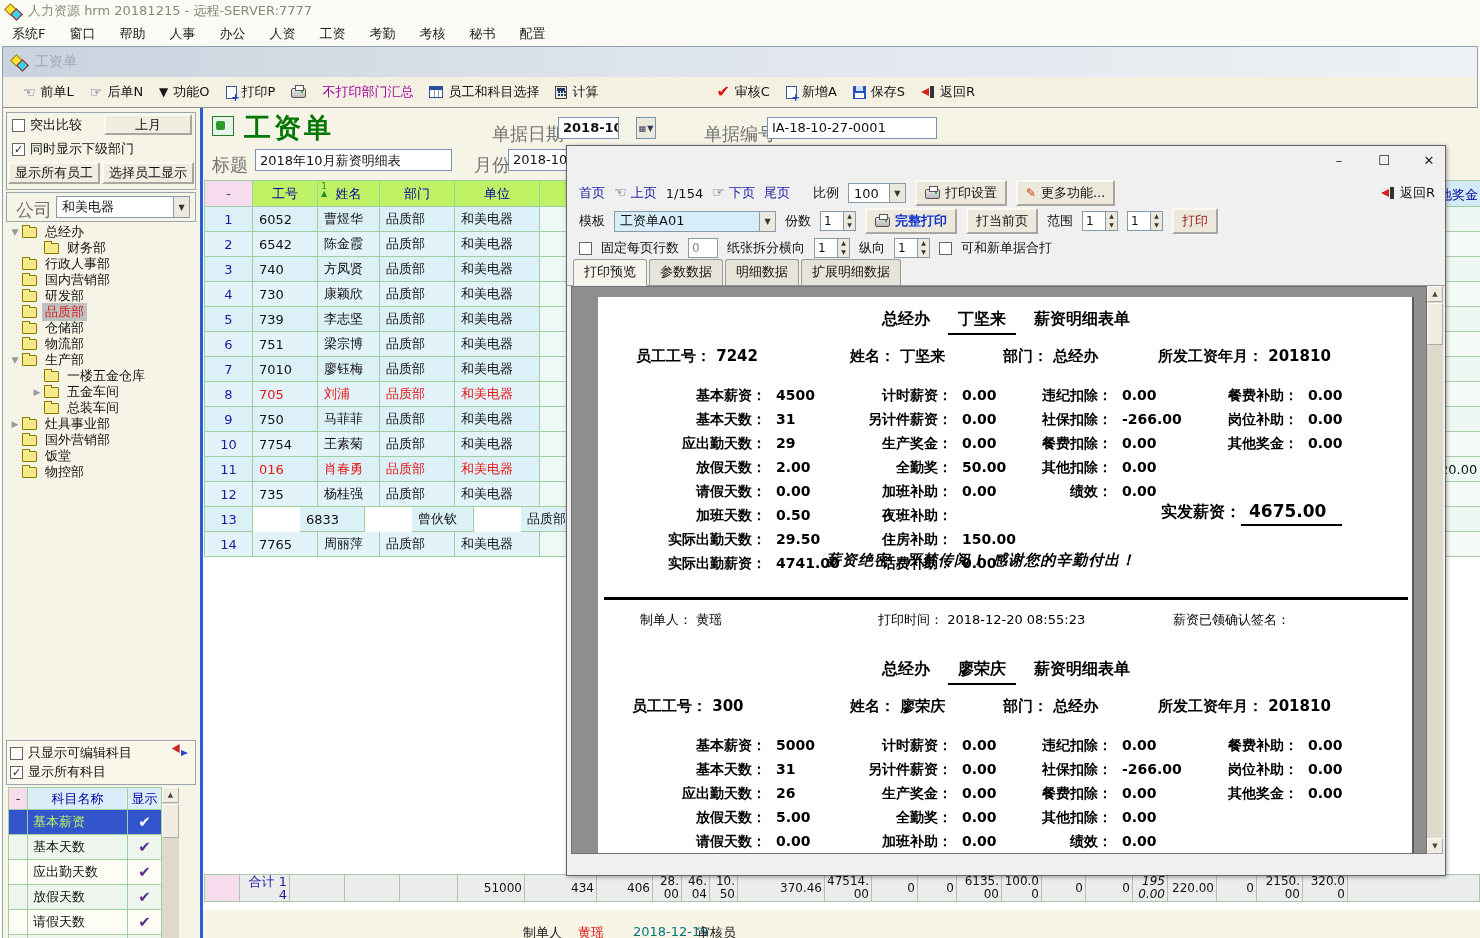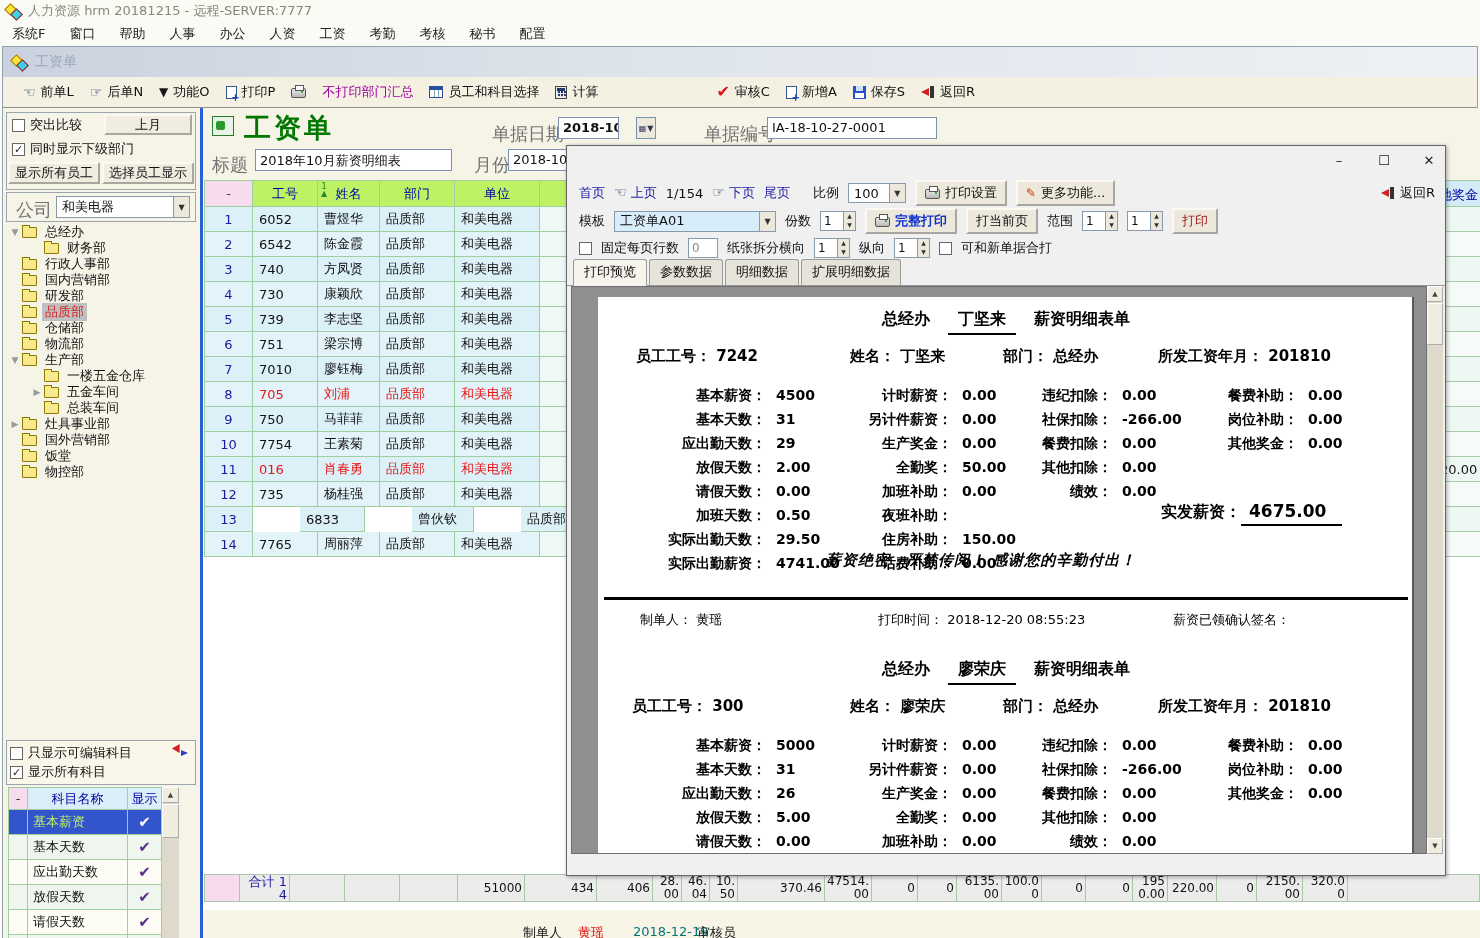--- a/index.html
+++ b/index.html
@@ -572,21 +572,21 @@
     <div class="sumcell" style="left: 682px; width: 28px;">46.04</div>
     <div class="sumcell" style="left: 710px; width: 28px;">10.50</div>
     <div class="sumcell" style="left: 738px; width: 87px;">370.46</div>
     <div class="sumcell" style="left: 825px; width: 47px;">47514.00</div>
     <div class="sumcell" style="left: 872px; width: 46px;">0</div>
     <div class="sumcell" style="left: 918px; width: 39px;">0</div>
     <div class="sumcell" style="left: 957px; width: 45px;">6135.00</div>
     <div class="sumcell" style="left: 1002px; width: 40px;">100.00</div>
     <div class="sumcell" style="left: 1042px; width: 44px;">0</div>
     <div class="sumcell" style="left: 1086px; width: 47px;">0</div>
-    <div class="sumcell" style="left: 1133px; width: 35px;">1950.00</div>
+    <div class="sumcell" style="left: 1133px; width: 35px; font-style: italic;">1950.00</div>
     <div class="sumcell" style="left: 1168px; width: 49px;">220.00</div>
     <div class="sumcell" style="left: 1217px; width: 40px;">0</div>
     <div class="sumcell" style="left: 1257px; width: 46px;">2150.00</div>
     <div class="sumcell" style="left: 1303px; width: 45px;">320.00</div>
     <div class="sumcell" style="left: 1348px; width: 132px;"></div>
   </div>
 
 <div id="footer-strip">
   <span style="left:320px;">制单人</span>
   <span style="left:375px;color:#e01111;">黄瑶</span>

